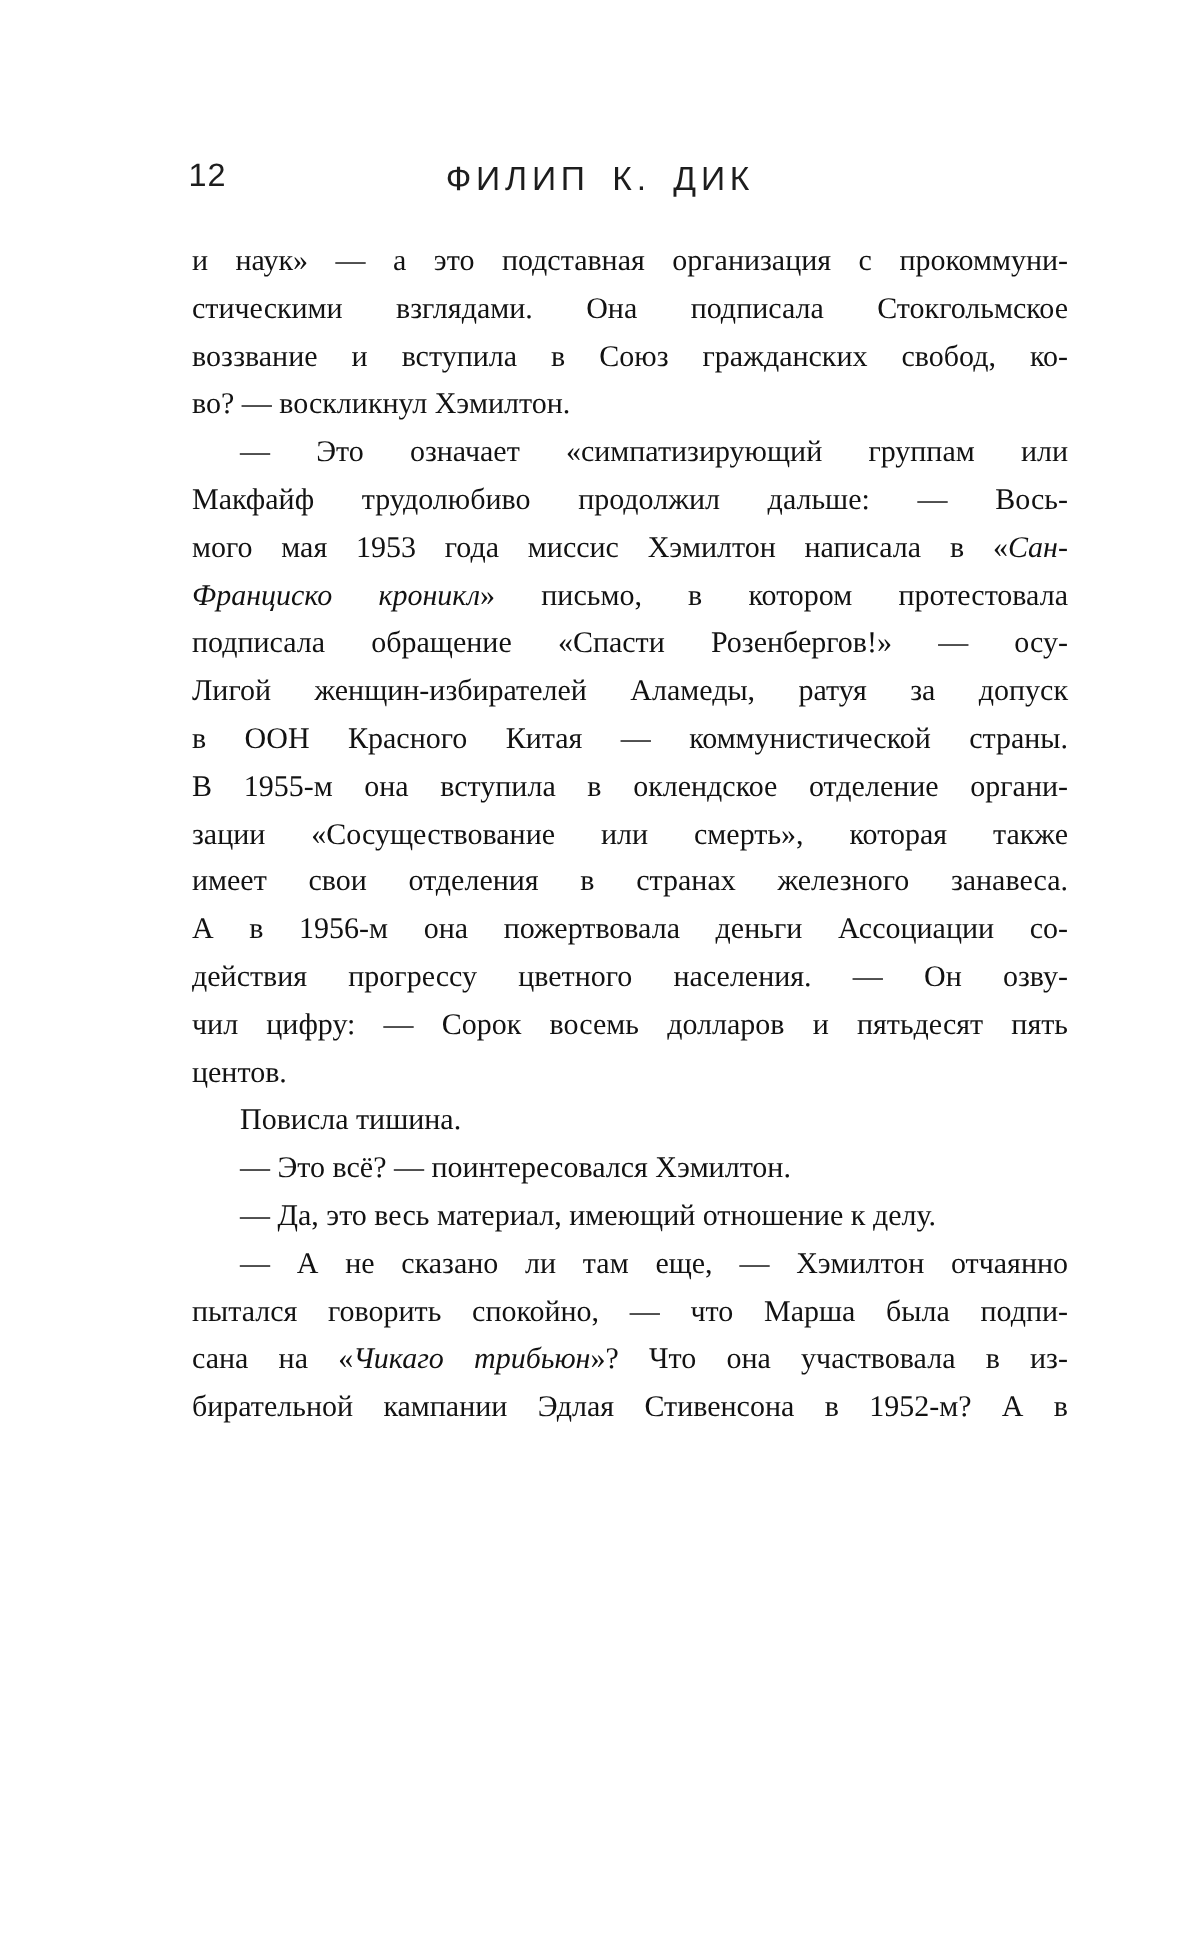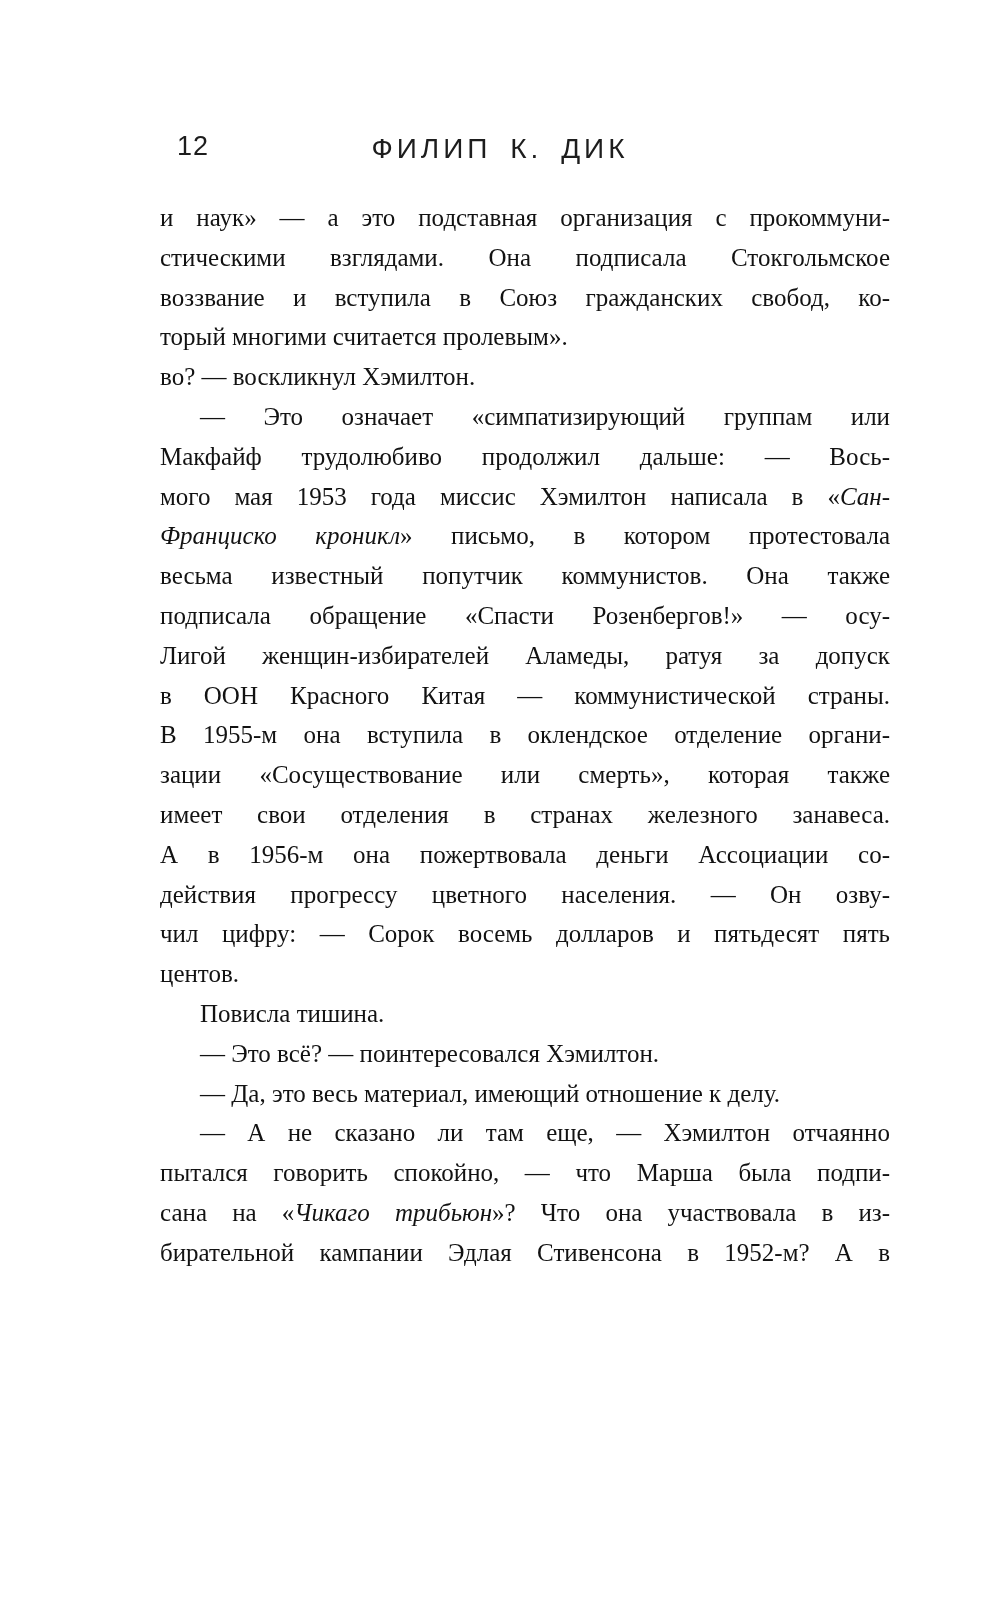--- a/index.html
+++ b/index.html
@@ -19,21 +19,20 @@
   }
   .page-number {
     position: absolute;
     left: 157px;
     top: 131px;
     font-family: "Liberation Sans", sans-serif;
     font-size: 27px;
     font-weight: 400;
     letter-spacing: 1px;
     color: #1d1d1d;
-    margin-left: 20px;
   }
   .running-header {
     position: absolute;
     left: 0;
     right: 0;
     top: 133px;
     text-align: center;
     font-family: "Liberation Sans", sans-serif;
     font-size: 28px;
     font-weight: 400;
@@ -68,27 +67,25 @@
 </head>
 <body>
 
 <div class="page">
   <div class="page-number">12</div>
   <div class="running-header">ФИЛИП К. ДИК</div>
   <div class="text-block">
       <div class="line"><span>и наук» — а это подставная организация с прокоммуни-</span></div>
       <div class="line"><span>стическими взглядами. Она подписала Стокгольмское</span></div>
       <div class="line"><span>воззвание и вступила в Союз гражданских свобод, ко-</span></div>
-      <div class="line end"><span>торый многими считается пролевым».</span></div>
       <div class="line end"><span>во? — воскликнул Хэмилтон.</span></div>
       <div class="line indent"><span>— Это означает «симпатизирующий группам или</span></div>
       <div class="line"><span>Макфайф трудолюбиво продолжил дальше: — Вось-</span></div>
       <div class="line"><span>мого мая 1953 года миссис Хэмилтон написала в «</span><span class="it">Сан-</span></div>
       <div class="line"><span class="it">Франциско кроникл</span><span>» письмо, в котором протестовала</span></div>
-      <div class="line"><span>весьма известный попутчик коммунистов. Она также</span></div>
       <div class="line"><span>подписала обращение «Спасти Розенбергов!» — осу-</span></div>
       <div class="line"><span>Лигой женщин-избирателей Аламеды, ратуя за допуск</span></div>
       <div class="line"><span>в ООН Красного Китая — коммунистической страны.</span></div>
       <div class="line"><span>В 1955-м она вступила в оклендское отделение органи-</span></div>
       <div class="line"><span>зации «Сосуществование или смерть», которая также</span></div>
       <div class="line"><span>имеет свои отделения в странах железного занавеса.</span></div>
       <div class="line"><span>А в 1956-м она пожертвовала деньги Ассоциации со-</span></div>
       <div class="line"><span>действия прогрессу цветного населения. — Он озву-</span></div>
       <div class="line"><span>чил цифру: — Сорок восемь долларов и пятьдесят пять</span></div>
       <div class="line end"><span>центов.</span></div>

